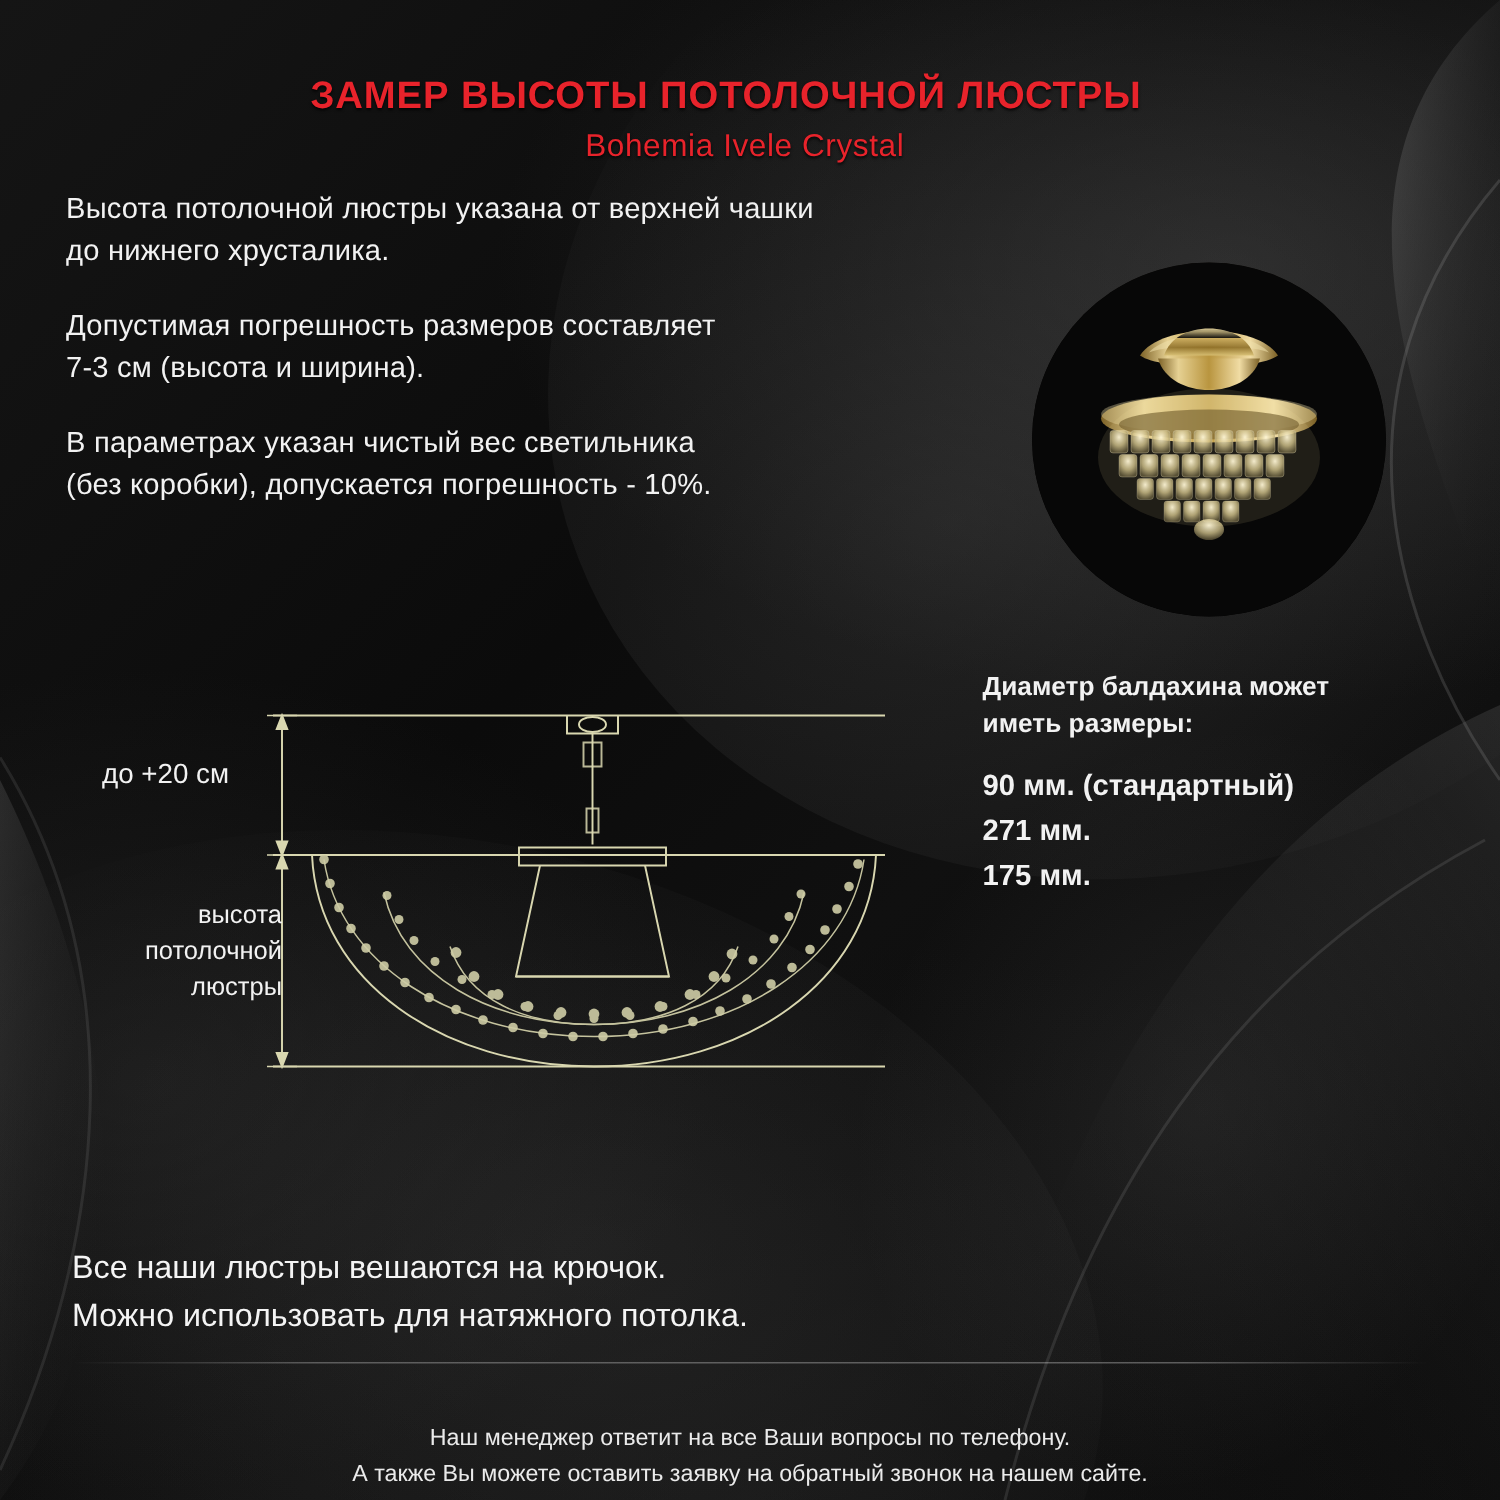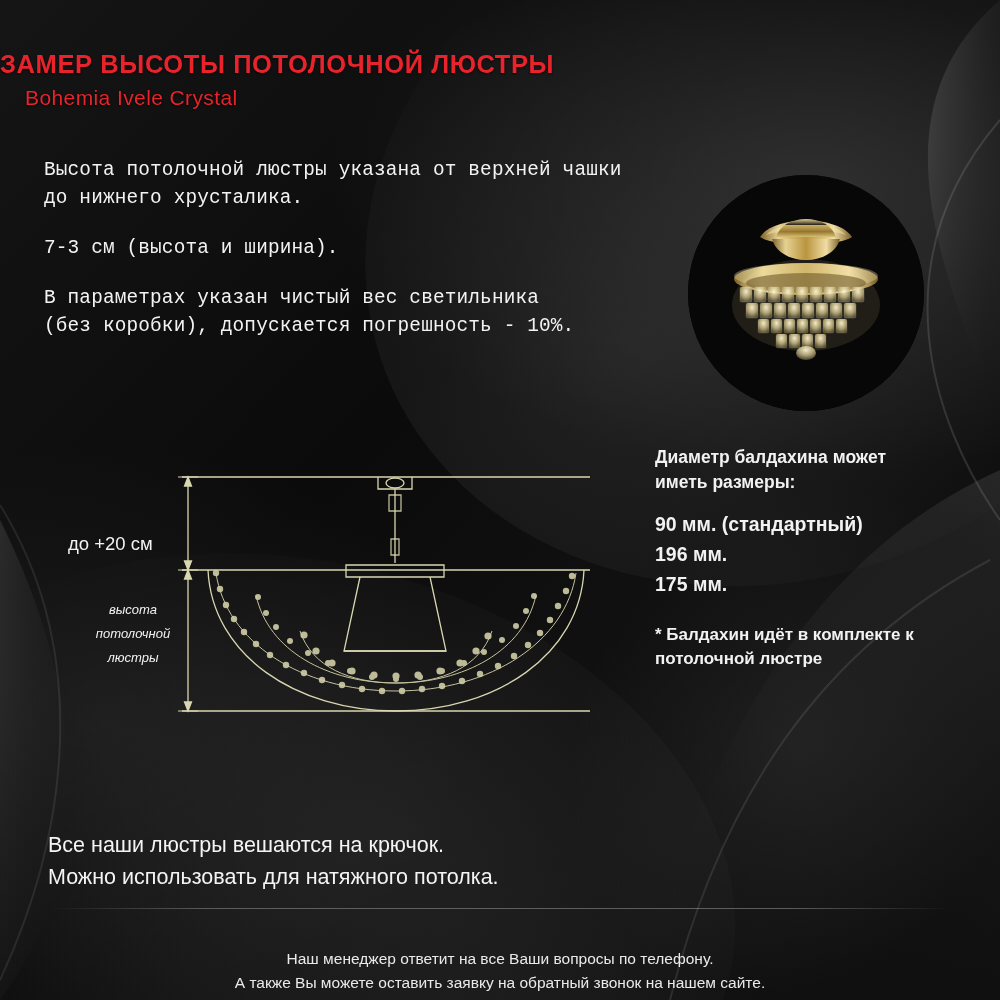--- a/index.html
+++ b/index.html
@@ -34,47 +34,46 @@
     border-radius: 50%;
   }
   .sw3 {
     top: 430px; right: -60px; width: 520px; height: 620px;
     background: radial-gradient(ellipse at 50% 50%, rgba(150,150,150,0.13), rgba(0,0,0,0) 60%);
     transform: rotate(28deg);
     border-radius: 50%;
   }
   .curve { position: absolute; inset: 0; }
 
-  .title-block { position: absolute; top: 50px; left: 0; width: 968px; }
+  .title-block { position: absolute; top: 50px; left: 0; width: 968px; text-align: center; }
   .title-main {
     color: #e8232b;
     font-size: 25.5px;
     font-weight: bold;
     letter-spacing: 0.6px;
     text-shadow: 0 1px 2px rgba(0,0,0,0.8);
   }
   .title-sub {
     color: #e8232b;
     font-size: 21px;
     margin-top: 7px;
     letter-spacing: 0.4px;
     text-shadow: 0 1px 2px rgba(0,0,0,0.8);
     padding-left: 25px;
   }
 
   .body-text {
     position: absolute;
     left: 44px;
-    top: 156px;
+    top: 125px;
     width: 700px;
     color: #f2f2f2;
     font-size: 19.4px;
     line-height: 28px;
     letter-spacing: 0.15px;
-    font-family: Liberation Mono, monospace;
   }
   .para { margin-bottom: 22px; }
   .para:last-child { margin-bottom: 0; }
 
   
   .photo {
     position: absolute;
     top: 175px; left: 688px;
     width: 236px; height: 236px;
     border-radius: 50%;
@@ -92,25 +91,25 @@
     font-weight: bold;
   }
   .rc-head { font-size: 17.5px; line-height: 25px; }
   .rc-list { margin-top: 14px; font-size: 19.5px; line-height: 30px; }
   .rc-note { margin-top: 24px; font-size: 17px; line-height: 24px; }
 
   
   .diagram { position: absolute; left: 60px; top: 455px; width: 560px; height: 290px; }
   .label-top {
     position: absolute; left: 68px; top: 505px;
-    color: #f2f2f2; font-size: 18.5px; margin-top: 28px;
+    color: #f2f2f2; font-size: 18.5px;
   }
   .label-mid {
     position: absolute; left: 78px; top: 598px; width: 110px;
-    color: #f2f2f2; font-size: 13px; line-height: 24px; text-align: center; font-style: italic;
+    color: #f2f2f2; font-size: 17px; line-height: 24px; text-align: right;
   }
 
   .footer-main {
     position: absolute; left: 48px; top: 812px; width: 800px;
     color: #f4f4f4; font-size: 21.5px; line-height: 32px; margin-top: 17px;
   }
   .hr {
     position: absolute; left: 48px; top: 908px; width: 904px; height: 1px;
     background: linear-gradient(90deg, rgba(255,255,255,0) 0%, rgba(255,255,255,0.28) 18%, rgba(255,255,255,0.3) 82%, rgba(255,255,255,0) 100%);
   }
@@ -154,20 +153,21 @@
     <div class="title-main">ЗАМЕР ВЫСОТЫ ПОТОЛОЧНОЙ ЛЮСТРЫ</div>
     <div class="title-sub">Bohemia Ivele Crystal</div>
   </div>
 
   <div class="body-text">
     <div class="para">
       <div>Высота потолочной люстры указана от верхней чашки</div>
       <div>до нижнего хрусталика.</div>
     </div>
     <div class="para">
+      <div>Допустимая погрешность размеров составляет</div>
       <div>7-3 см (высота и ширина).</div>
     </div>
     <div class="para">
       <div>В параметрах указан чистый вес светильника</div>
       <div>(без коробки), допускается погрешность - 10%.</div>
     </div>
   </div>
 
   <div class="photo">
     <svg width="236" height="236" viewBox="0 0 236 236">
@@ -254,26 +254,22 @@
     </svg>
   </div>
 
   <div class="right-col">
     <div class="rc-head">
       <div>Диаметр балдахина может</div>
       <div>иметь размеры:</div>
     </div>
     <div class="rc-list">
       <div>90 мм. (стандартный)</div>
-      <div>196 мм.</div>
+      <div>271 мм.</div>
       <div>175 мм.</div>
-    </div>
-    <div class="rc-note">
-      <div>* Балдахин идёт в комплекте к</div>
-      <div>потолочной люстре</div>
     </div>
   </div>
 
   <div class="diagram">
     <svg width="560" height="290" viewBox="0 0 560 290">
       <g stroke="#d9d7b0" fill="none" stroke-width="1.3">
 
         <line x1="122" y1="22" x2="530" y2="22"></line>
 
         <path d="M318,22 L318,34 L352,34 L352,22"></path>

